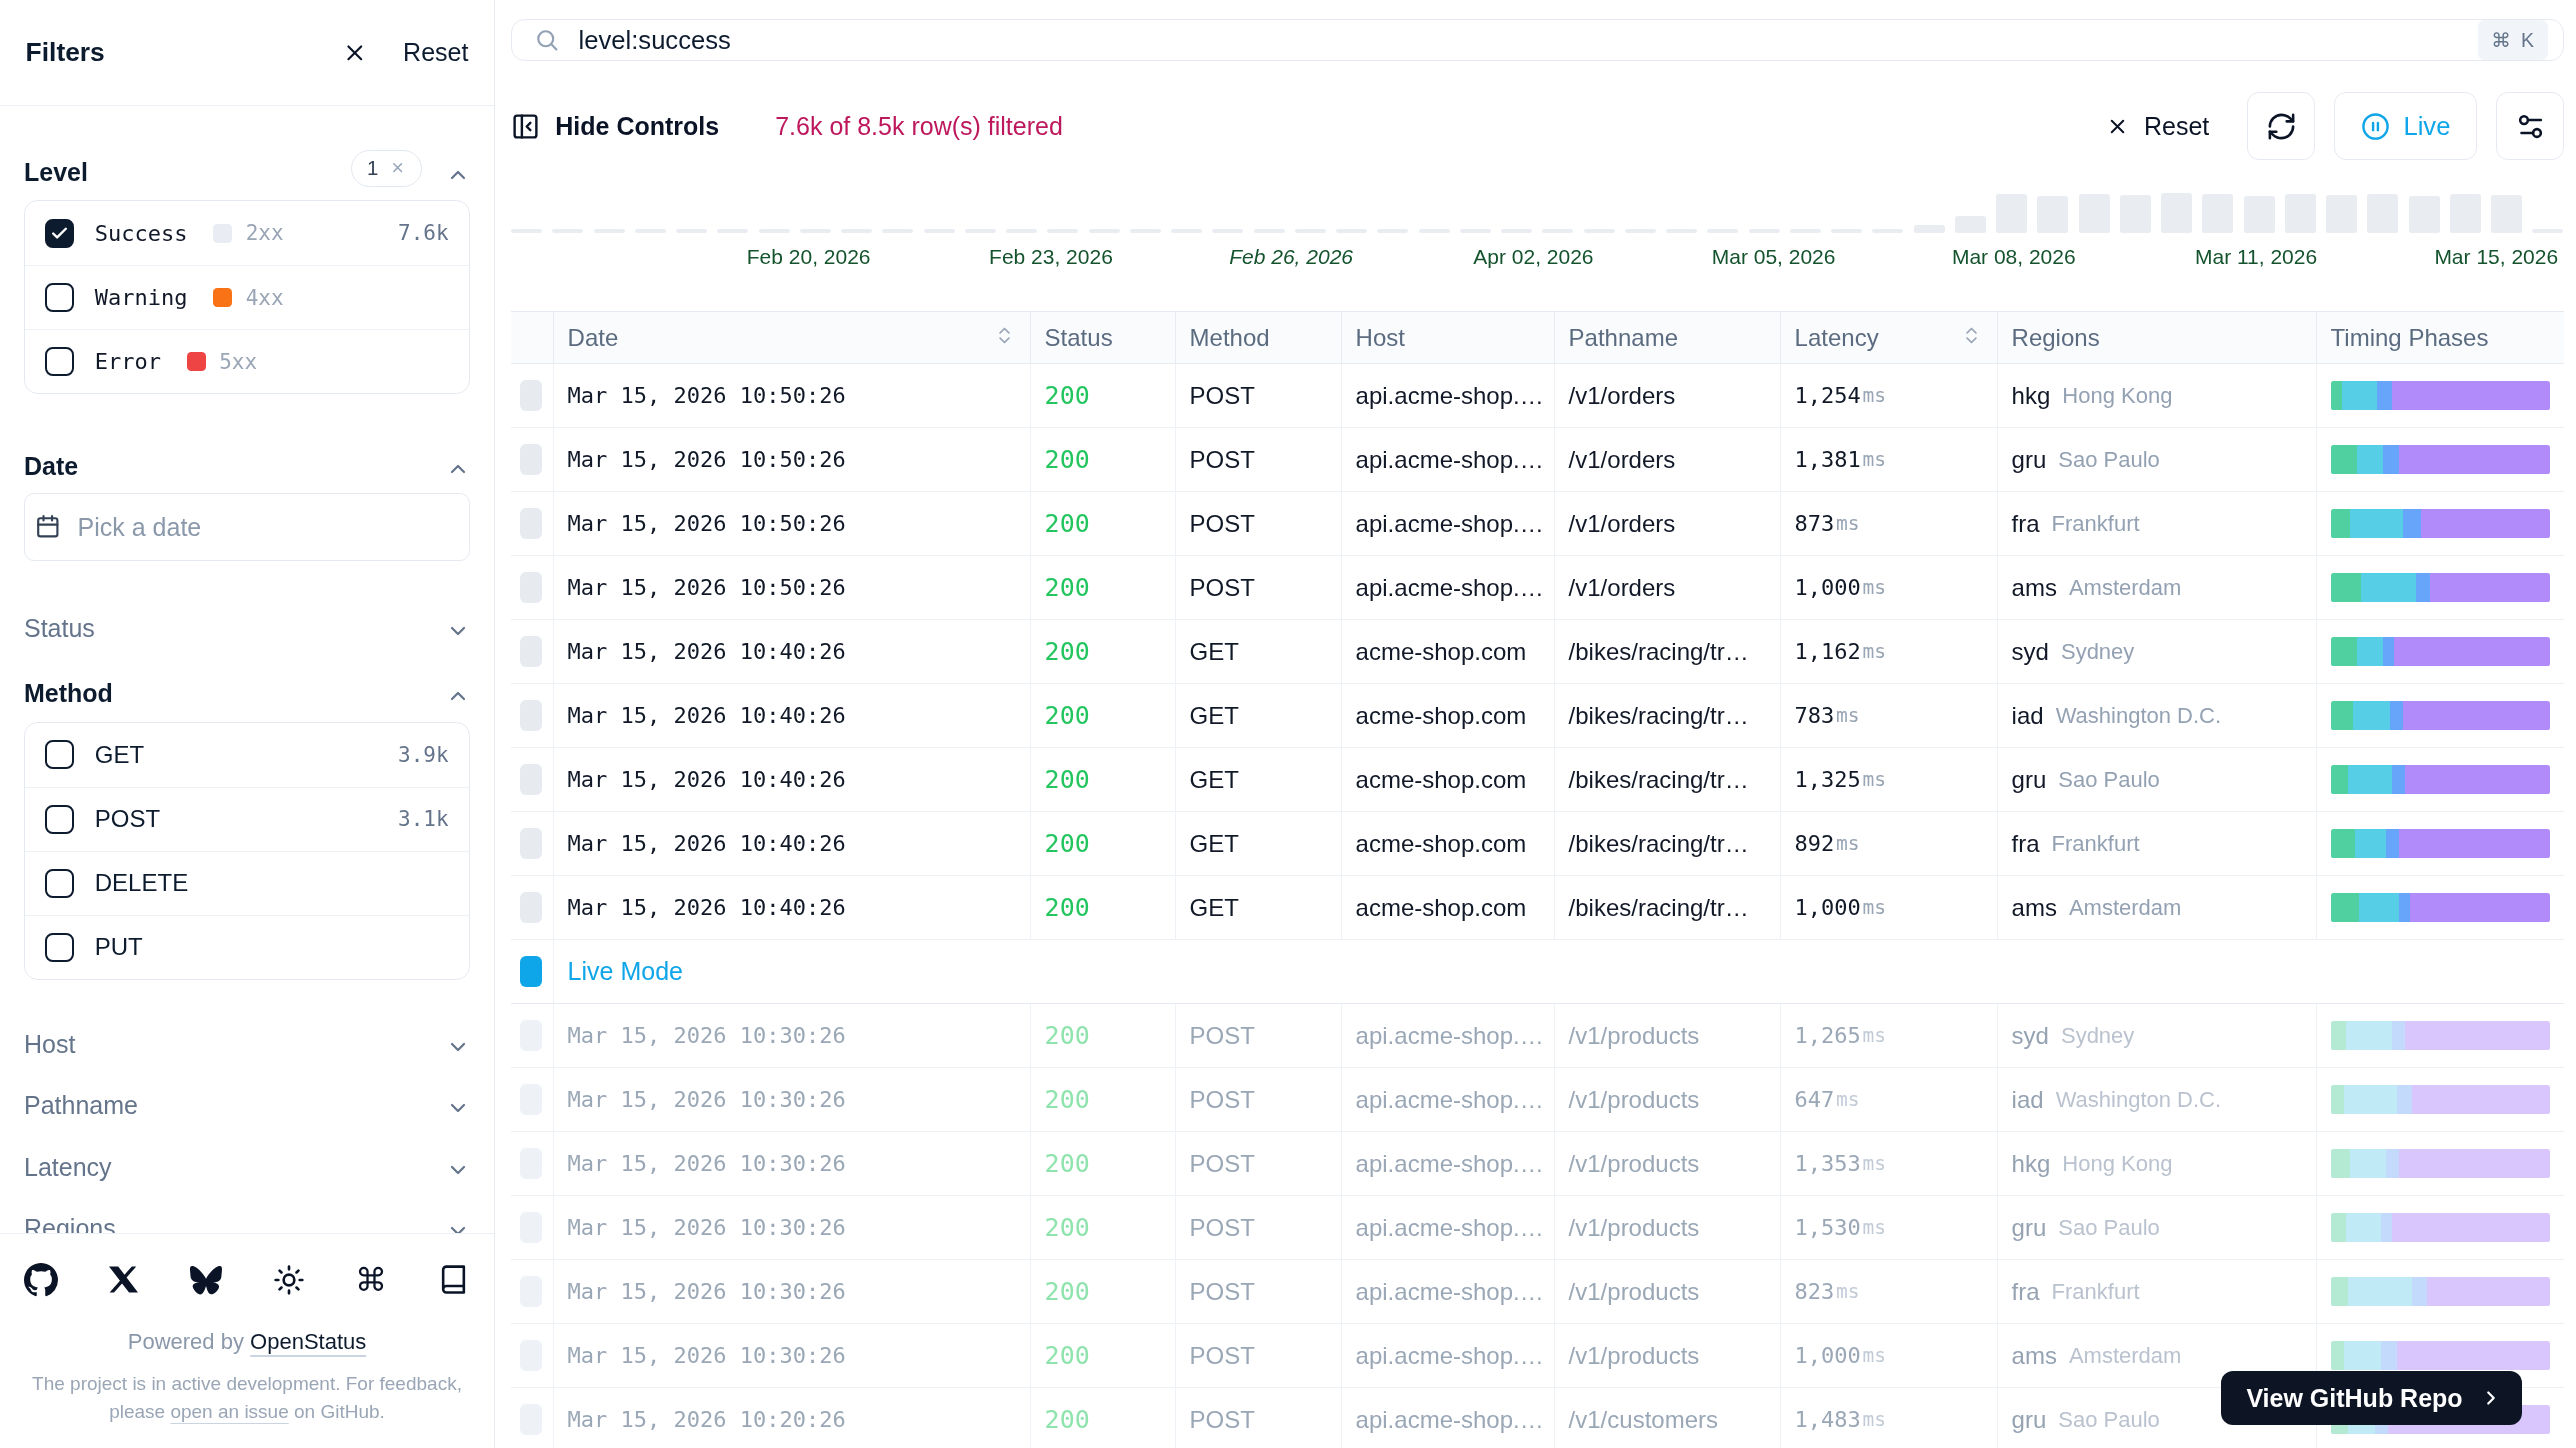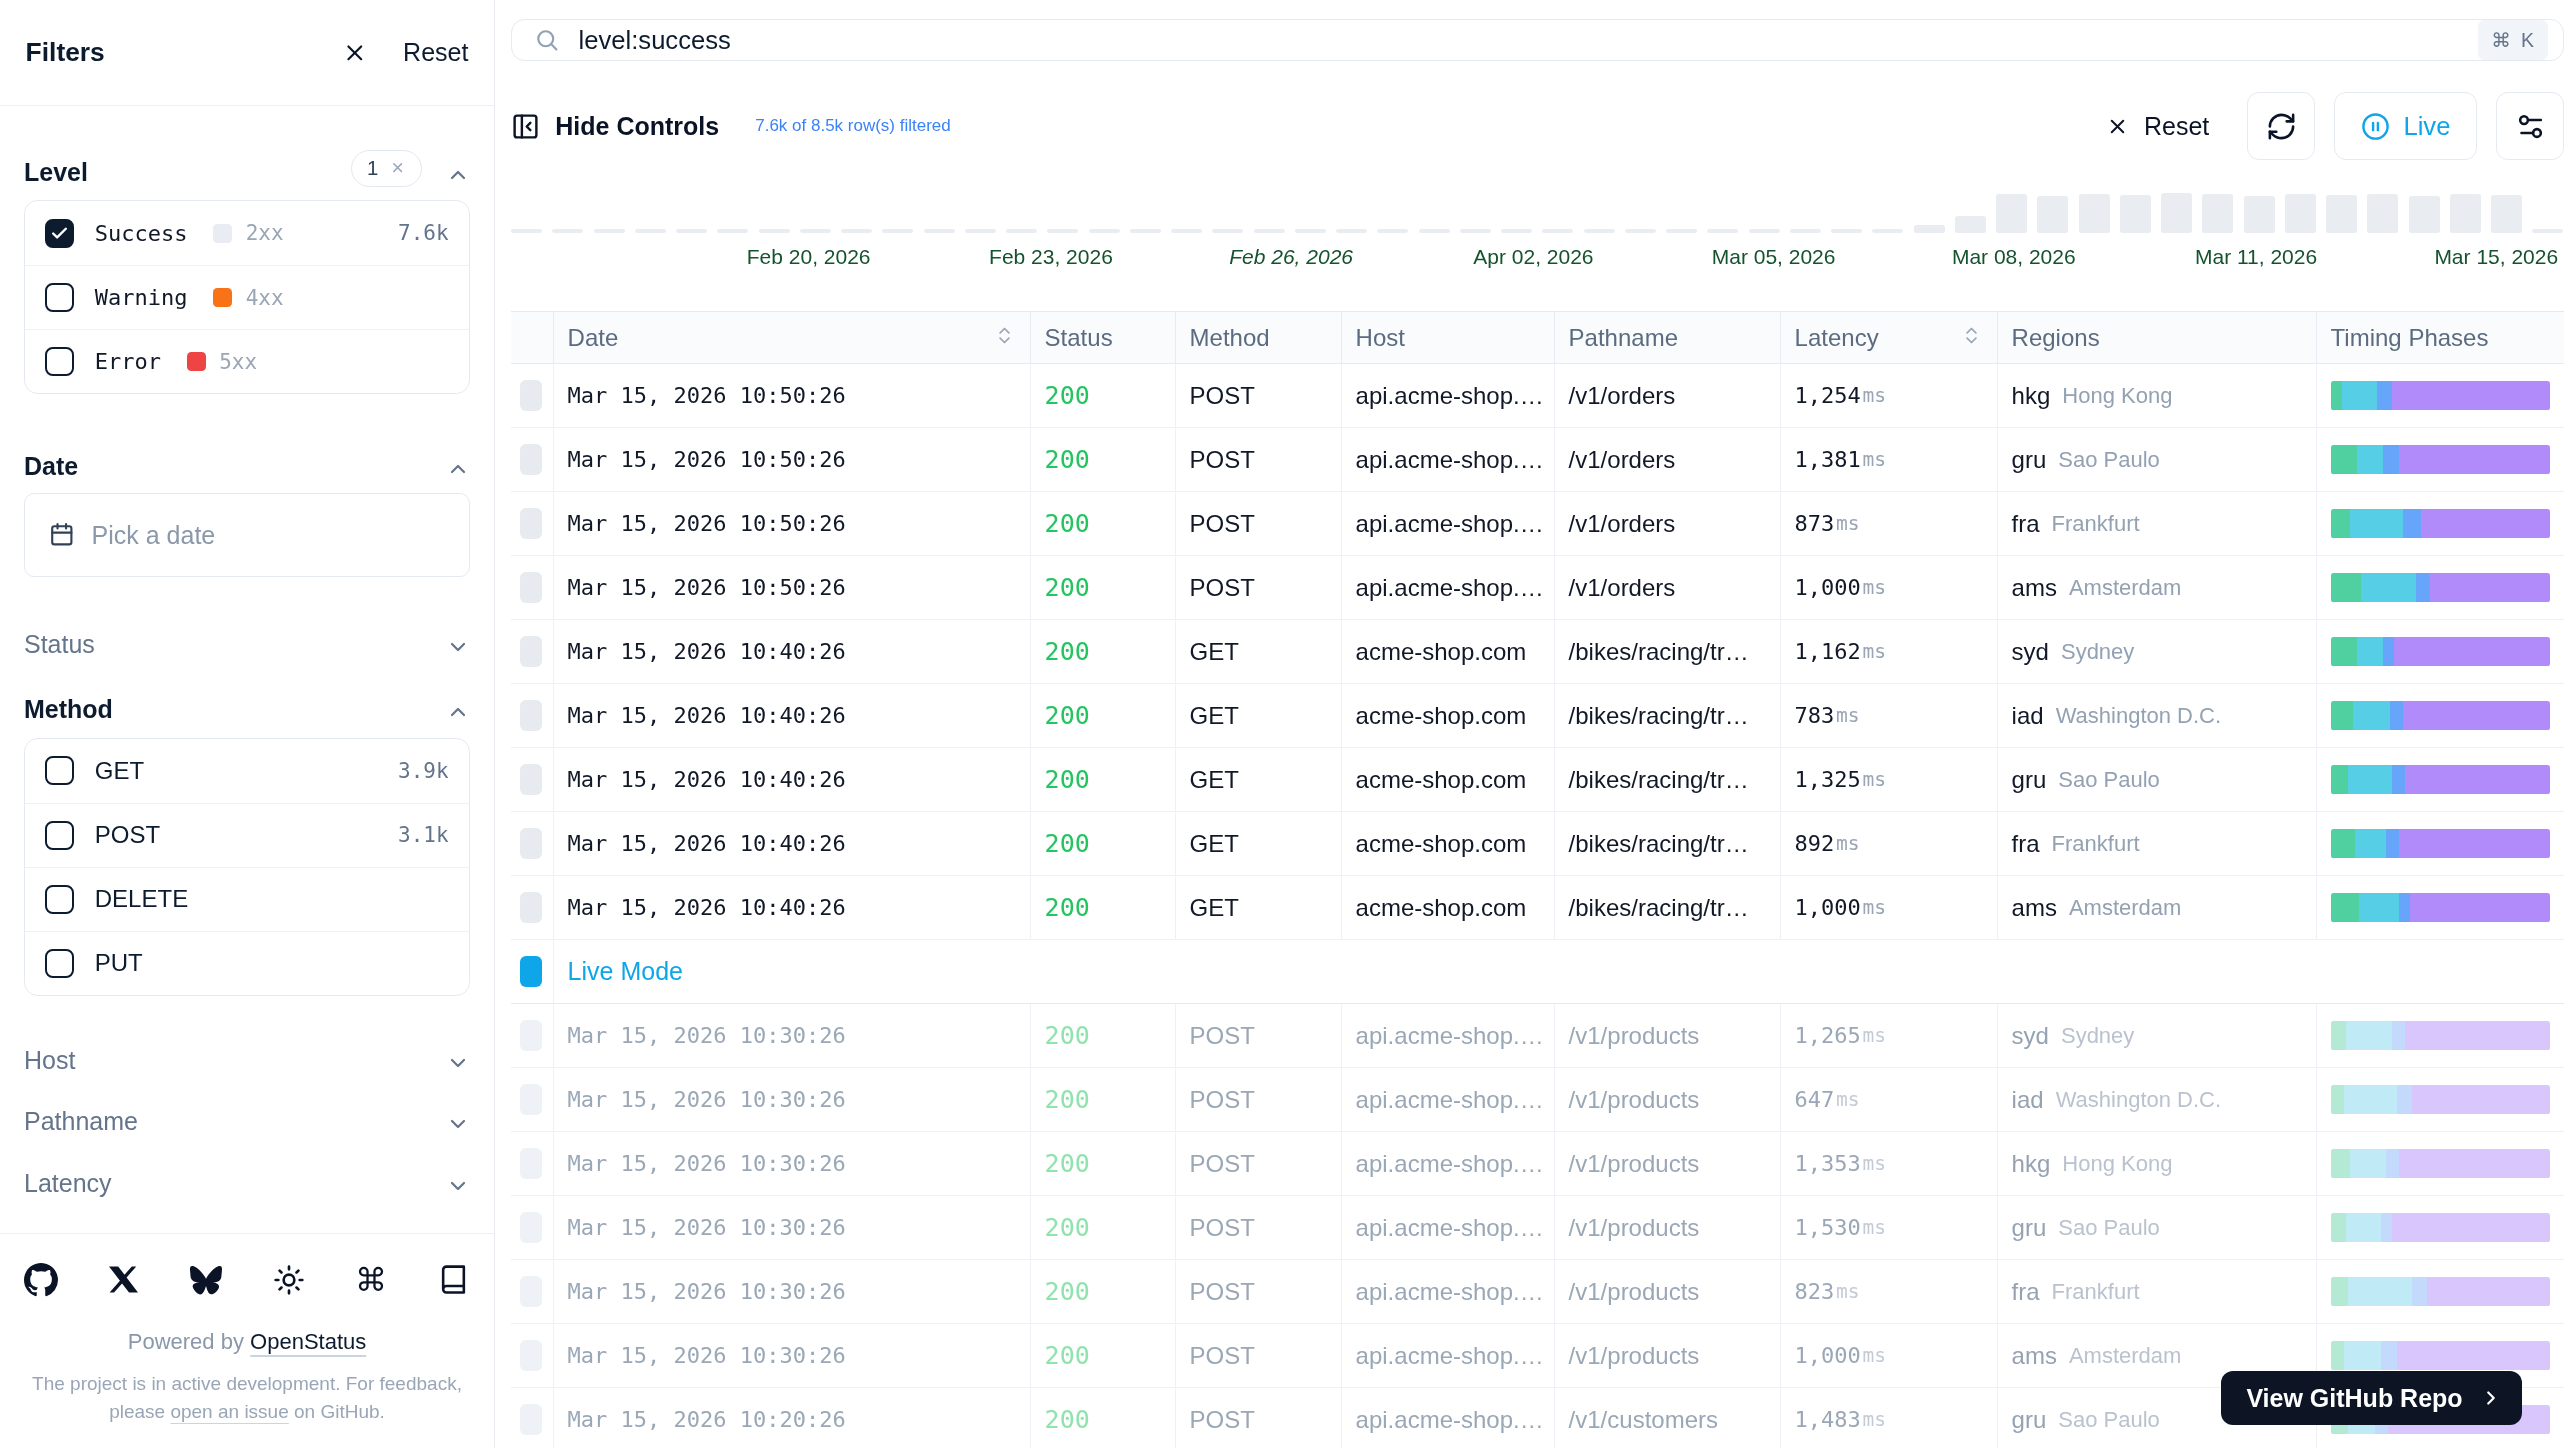--- a/index.html
+++ b/index.html
@@ -29,42 +29,42 @@
     display:flex; align-items:center; justify-content:center; flex:none; }
   .cb.checked { background:#0d1b2e; }
   .lvl-label { margin-left:20.4px; font-family:"DejaVu Sans Mono", monospace; font-size:22px; color:#111827; }
   .chip { width:19px; height:19px; border-radius:4.3px; margin-left:25.6px; flex:none; }
   .chip-lb { margin-left:13.6px; font-family:"DejaVu Sans Mono", monospace; font-size:21px; color:#9aa6b6; }
   .g-count { margin-left:auto; font-family:"DejaVu Sans Mono", monospace; font-size:21px; color:#64748b; }
   .m-label { margin-left:20.4px; font-size:24px; color:#0d1b2e; }
   .sec-level { margin-top:8.5px; } .sec-date { margin-top:39px; } .sec-status { margin-top:34px; }
   .sec-method { margin-top:17px; } .sec-host { margin-top:31px; }
   .sec-pathname,.sec-latency,.sec-regions { margin-top:13.6px; }
-  .date-input { margin-top:12px; height:84px; border:0.9px solid #e4e9ef; border-radius:10.2px;
-    display:flex; align-items:center; padding:0 24px; }
+  .date-input { margin-top:12px; height:68px; border:0.9px solid #e4e9ef; border-radius:10.2px;
+    display:flex; align-items:center; padding:0 10px; }
   .date-input .ph { margin-left:17px; font-size:25px; color:#8a98aa; }
   .sb-footer { border-top:0.9px solid #edf0f4; padding:29px 24px 22px 24px; }
   .sb-icons { display:flex; align-items:center; justify-content:center; gap:49px; }
   .sb-icons .ficon { width:34px; height:34px; display:flex; align-items:center; justify-content:center; cursor:pointer; }
   .cmd-char { font-size:32px; color:#0b1426; line-height:1; }
   .powered { margin-top:32px; text-align:center; font-size:22px; color:#8a98aa; }
   .powered .brand { color:#0d1b2e; text-decoration:underline; text-decoration-color:#cbd5e1; text-underline-offset:6px; }
   .sb-note { margin-top:15.3px; text-align:center; font-size:19px; color:#9aa6b6; line-height:28px; }
   .sb-note .lnk { text-decoration:underline; text-decoration-color:#cbd5e1; text-underline-offset:5.1px; }
 
   
   .main { flex:1; display:flex; flex-direction:column; padding:19px 12px 0 16px; overflow:hidden; }
   .searchbar { height:66px; border:1.3px solid #e5eaf0; border-radius:13.6px; display:flex; align-items:center;
     padding:0 15.3px 0 22px; background:#fff; }
   .searchbar .value { margin-left:19px; font-size:25.6px; color:#0d1b2e; }
   .kbd { margin-left:auto; display:flex; align-items:center; gap:10.2px; background:#f1f5f9; border-radius:6.8px;
     padding:8.5px 13.6px; font-size:19.6px; color:#64748b; }
   .controls { margin-top:31px; height:68px; display:flex; align-items:center; }
   .hidebtn { display:flex; align-items:center; gap:15.3px; font-size:25px; font-weight:700; color:#0b1426; cursor:pointer; }
-  .filtered { margin-left:36px; font-size:17px; color:#3b82f6; }
+  .filtered { margin-left:56px; font-size:25px; color:#be185d; }
   .ctrl-right { margin-left:auto; display:flex; align-items:center; gap:19px; }
   .resetbtn { display:flex; align-items:center; gap:15.3px; font-size:25px; font-weight:500; color:#0b1426; margin-right:19px; cursor:pointer; }
   .iconbtn { width:68px; height:68px; border:0.9px solid #e5eaf0; border-radius:12px; background:#fff;
     display:flex; align-items:center; justify-content:center; cursor:pointer; }
   .livebtn { height:68px; padding:0 25.6px; border:0.9px solid #e5eaf0; border-radius:12px; background:#fff;
     display:flex; align-items:center; justify-content:center; gap:13.6px; font-size:25.6px; font-weight:500; color:#0ea5e9; cursor:pointer; }
 
   .timeline { margin-top:32px; }
   .tl-bars { height:41px; display:flex; align-items:flex-end; justify-content:space-between; }
   .tl-bar { width:31px; background:#e9edf2; border-radius:2.6px; }

